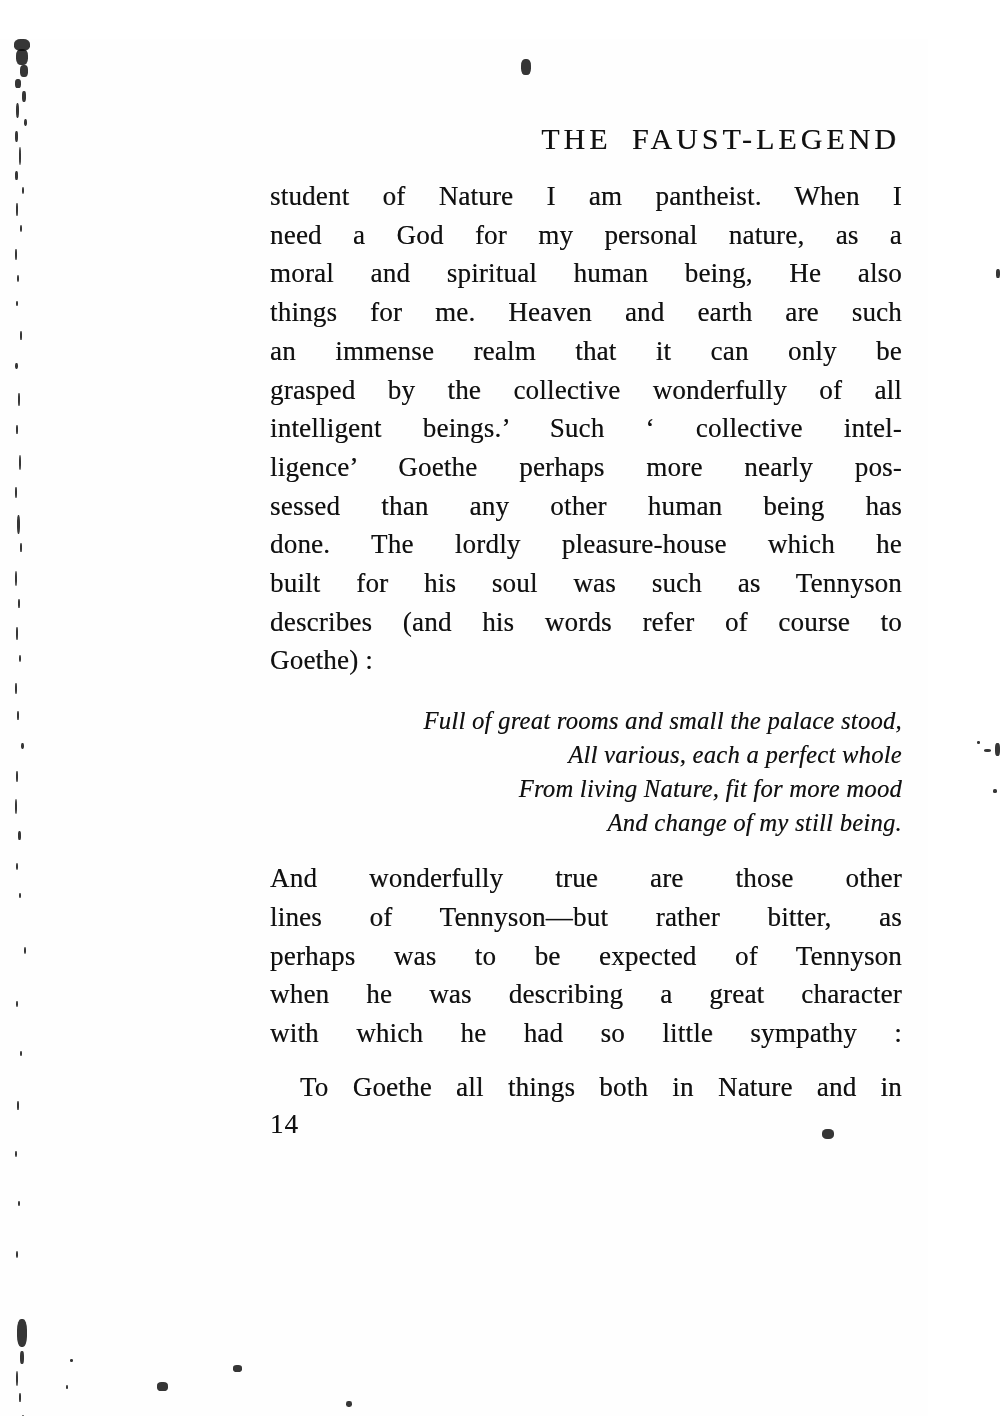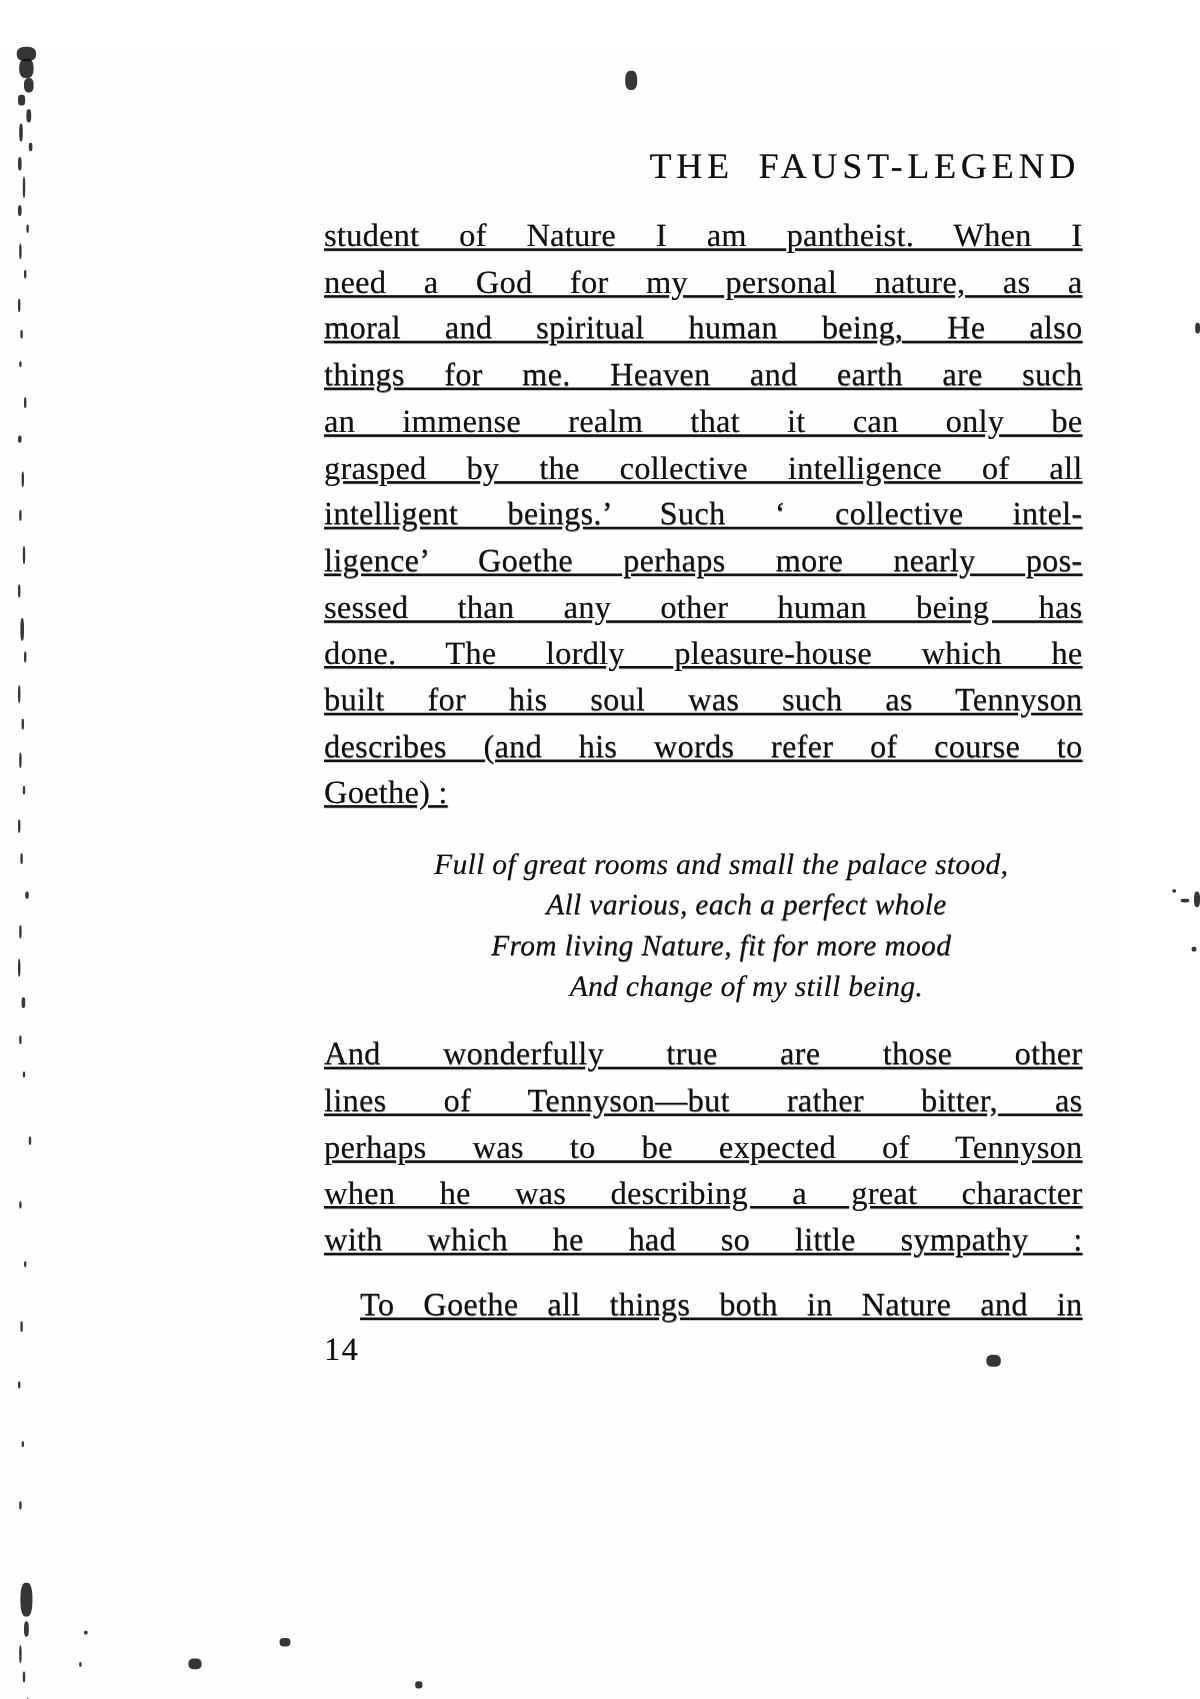--- a/index.html
+++ b/index.html
@@ -19,38 +19,38 @@
   .text-column {
     position:absolute; left:270px; top:85px; width:632px;
     text-shadow:0.3px 0.3px 0.45px rgba(10,10,10,0.55);
   }
   .running-header {
     font-size:30px; line-height:30px;
     letter-spacing:4px; word-spacing:9px;
     text-align:right; padding-right:2px;
     white-space:nowrap;
   }
-  .body-par { margin-top:23px;text-decoration:underline; }
+  .body-par { margin-top:23px; }
   .body-par .bline {
     font-size:27px; line-height:38.7px; letter-spacing:0.2px;
     white-space:normal;
   }
   .jline { text-align:justify; text-align-last:justify; }
   .lline { text-align:center; text-align-last:left; }
   .p2 { margin-top:19px; }
   .p3 { margin-top:15px; }
   .p3 .bline { text-indent:30px; }
   .verse {
     margin-top:24px; margin-left:30px;
     font-style:italic;
   }
   .verse2 { margin-top:22px; }
   .verse .vline {
     font-size:24.5px; line-height:34px; letter-spacing:0.3px;
-    text-align:center; white-space:nowrap;
+    text-align:right; white-space:nowrap;
   }
   .verse .vline.indented { padding-left:42px; }
   .page-number {
     margin-top:1px;
     font-size:27px; line-height:34px; letter-spacing:1px;
     text-align:left;
   }
   .artifacts-layer { position:absolute; left:0; top:0; width:1000px; height:1416px; pointer-events:none; }
   .mark {
     position:absolute; background:#0a0a0a; opacity:0.82; border-radius:40%;
@@ -64,21 +64,21 @@
   <div class="text-column">
 
     <div class="running-header">THE FAUST-LEGEND</div>
 
     <div class="body-par p1">
       <div class="bline jline">student of Nature I am pantheist.  When I</div>
       <div class="bline jline">need a God for my personal nature, as a</div>
       <div class="bline jline">moral and spiritual human being, He also</div>
       <div class="bline jline">things for me.  Heaven and earth are such</div>
       <div class="bline jline">an immense realm that it can only be</div>
-      <div class="bline jline">grasped by the collective intelligence of all</div>
+      <div class="bline jline">grasped by the collective wonderfully of all</div>
       <div class="bline jline">intelligent beings.’  Such ‘ collective intel-</div>
       <div class="bline jline">ligence’ Goethe perhaps more nearly pos-</div>
       <div class="bline jline">sessed than any other human being has</div>
       <div class="bline jline">done.  The lordly pleasure-house which he</div>
       <div class="bline jline">built for his soul was such as Tennyson</div>
       <div class="bline jline">describes (and his words refer of course to</div>
       <div class="bline lline">Goethe) :</div>
     </div>
 
     <div class="verse verse1">

